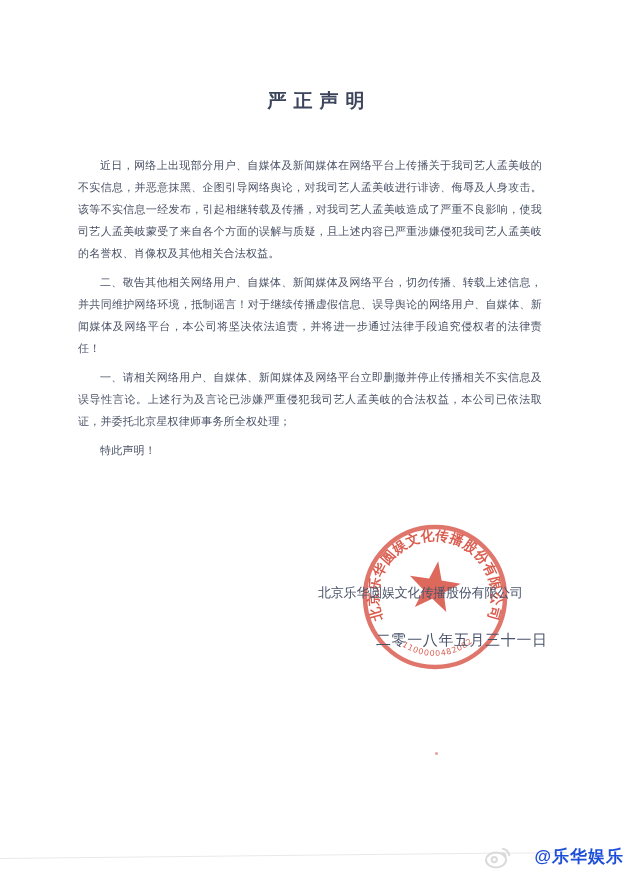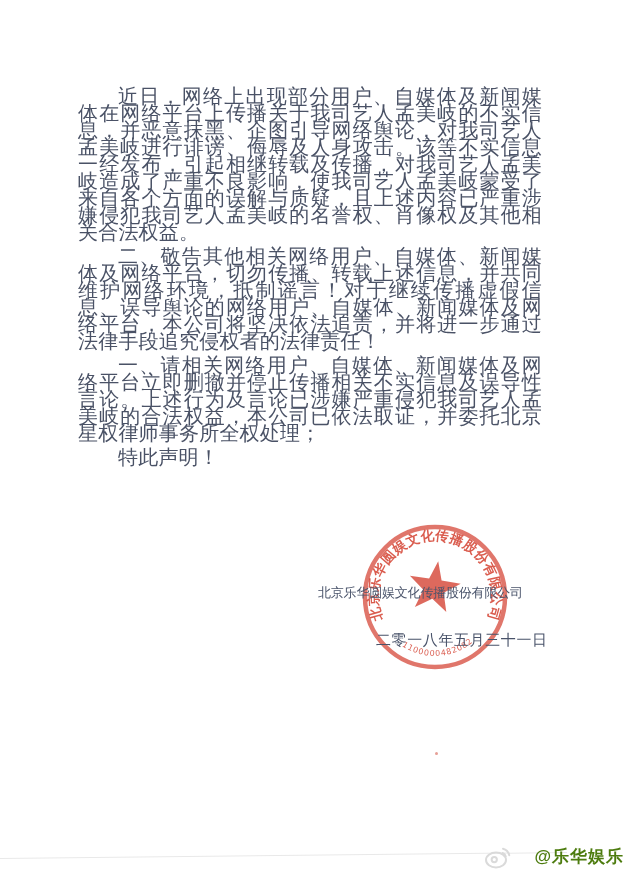--- a/index.html
+++ b/index.html
@@ -19,22 +19,22 @@
     margin:0 0 40px 0;
     text-align:center;
     font-size:19px;
     font-weight:bold;
     letter-spacing:7px;
     padding-left:7px; 
     color:#3c455b;
   }
   p.body{
     margin:0 12px 7px 0;
-    font-size:20px;
-    line-height:17px;
+    font-size:11px;
+    line-height:22px;
     text-align:justify;
     text-indent:2em;
     letter-spacing:0.2px;
   }
   .company{
     position:absolute;z-index:2;
     top:584px;left:318px;
     font-size:13px;
     letter-spacing:-0.2px;
     color:#49536a;
@@ -76,34 +76,35 @@
     position:absolute;z-index:1;
     left:-3px;top:855px;
     width:570px;height:1px;
     background:#e9e9e9;
     transform:rotate(-0.6deg);
   }
   .watermark{
     position:absolute;z-index:3;
     right:6px;top:841px;
     display:flex;align-items:center;gap:18px;
-    color:#4d7c0f;
+    color:#1d4ed8;
     font-family:"Liberation Sans","DejaVu Sans",sans-serif;
     font-size:17px;
     font-weight:bold;
     letter-spacing:1px;
   }
   .wb{width:34px;height:30px;stroke:#dadada;fill:none;stroke-width:1.6;stroke-linecap:round;}
 </style>
 </head>
 <body>
 
 <div class="page">
 
   <div class="doc">
+    <h1 class="title">严正声明</h1>
     <p class="body">近日，网络上出现部分用户、自媒体及新闻媒体在网络平台上传播关于我司艺人孟美岐的不实信息，并恶意抹黑、企图引导网络舆论，对我司艺人孟美岐进行诽谤、侮辱及人身攻击。该等不实信息一经发布，引起相继转载及传播，对我司艺人孟美岐造成了严重不良影响，使我司艺人孟美岐蒙受了来自各个方面的误解与质疑，且上述内容已严重涉嫌侵犯我司艺人孟美岐的名誉权、肖像权及其他相关合法权益。</p>
     <p class="body">二、敬告其他相关网络用户、自媒体、新闻媒体及网络平台，切勿传播、转载上述信息，并共同维护网络环境，抵制谣言！对于继续传播虚假信息、误导舆论的网络用户、自媒体、新闻媒体及网络平台，本公司将坚决依法追责，并将进一步通过法律手段追究侵权者的法律责任！</p>
     <p class="body">一、请相关网络用户、自媒体、新闻媒体及网络平台立即删撤并停止传播相关不实信息及误导性言论。上述行为及言论已涉嫌严重侵犯我司艺人孟美岐的合法权益，本公司已依法取证，并委托北京星权律师事务所全权处理；</p>
     <p class="body">特此声明！</p>
   </div>
 
   <div class="company">北京乐华圆娱文化传播股份有限公司</div>
   <div class="date">二零一八年五月三十一日</div>
 
   <svg class="seal" viewBox="0 0 150 150" aria-hidden="true">

